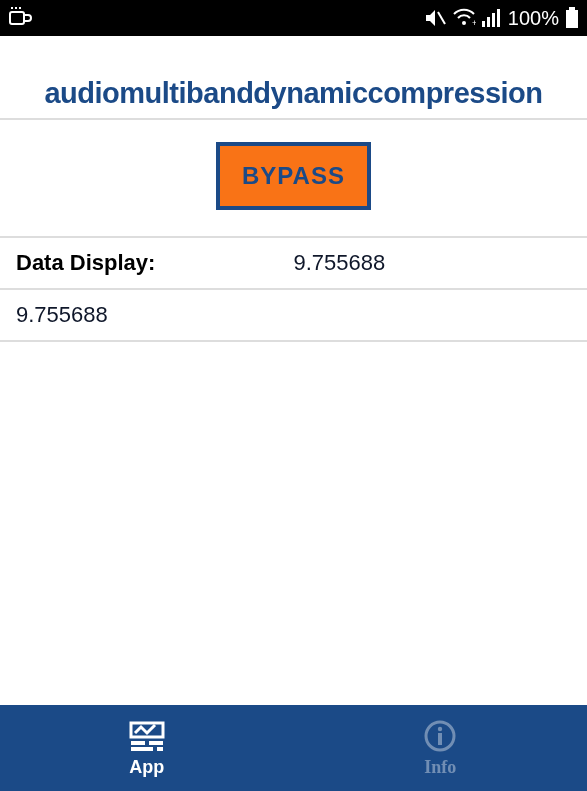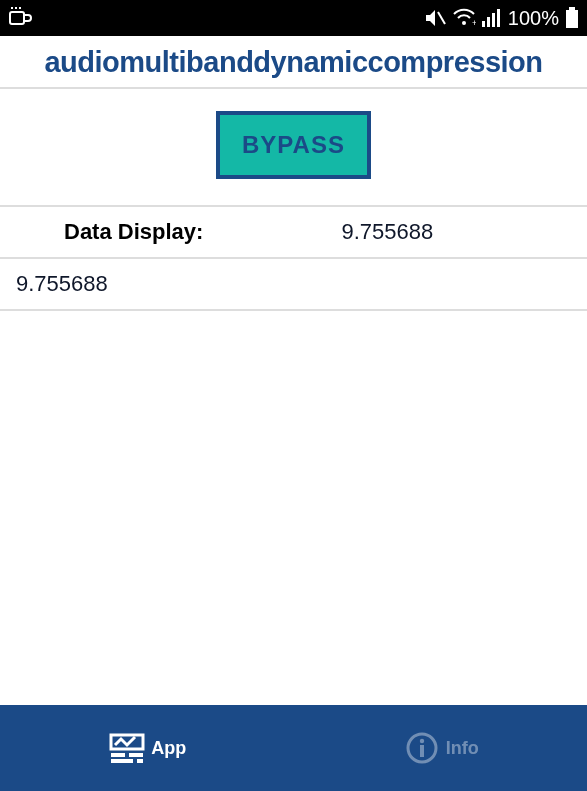--- a/index.html
+++ b/index.html
@@ -5,40 +5,40 @@
   * { box-sizing: border-box; margin: 0; padding: 0; }
   html, body { width: 587px; height: 791px; font-family: Arial, Helvetica, sans-serif; background: #fff; overflow: hidden; }
   .screen { display: flex; flex-direction: column; width: 100%; height: 100%; }
 
   
   .status-bar { background: #000; color: #fff; height: 36px; display: flex; align-items: center; justify-content: space-between; padding: 0 8px; font-size: 20px; }
   .status-left, .status-right { display: flex; align-items: center; gap: 6px; }
   .status-right span { display: inline-flex; align-items: center; }
 
   
-  .title-bar { padding: 10px 8px 8px 8px; text-align: center; border-bottom: 2px solid #ddd; }
+  .title-bar { padding: 10px 8px 8px 8px; text-align: center; border-bottom: 2px solid #ddd; margin-top: 31px; }
   .title-bar h1 { color: #1b4a87; font-weight: 700; font-size: 29px; letter-spacing: -0.5px; }
 
   
   .bypass-wrap { display: flex; justify-content: center; padding: 22px 0 26px 0; border-bottom: 2px solid #ddd; }
-  .bypass-btn { border: 4px solid #1b4a87; background: #14b8a6; color: #1b4a87; font-size: 24px; font-weight: 600; letter-spacing: 1px; padding: 16px 22px; cursor: pointer; }
+  .bypass-btn { border: 4px solid #1b4a87; background: #f97316; color: #1b4a87; font-size: 24px; font-weight: 600; letter-spacing: 1px; padding: 16px 22px; cursor: pointer; }
 
   
   .data-row { display: flex; align-items: center; padding: 12px 16px; border-bottom: 2px solid #ddd; font-size: 22px; }
-  .data-label { font-weight: 700; width: 50%; color: #000; margin-left: 48px; }
+  .data-label { font-weight: 700; width: 50%; color: #000; }
   .data-value { color: #0f172a; }
 
   
   .filler { flex: 1; }
 
   
   .bottom-nav { background: #1b4a87; height: 86px; display: flex; }
-  .nav-item { flex: 1; display: flex; align-items: center; justify-content: center; gap: 4px; cursor: pointer; }
+  .nav-item { flex: 1; display: flex; flex-direction: column; align-items: center; justify-content: center; gap: 4px; cursor: pointer; }
   .nav-item.active { color: #fff; }
-  .nav-item.inactive { color: rgba(255,255,255,0.38); }
+  .nav-item.inactive { color: rgba(255,255,255,0.38); font-family: Liberation Serif, serif; }
   .nav-label { font-size: 18px; font-weight: 600; }
   .nav-icon { width: 40px; height: 34px; display: flex; align-items: center; justify-content: center; }
 
   
   svg { display: block; }
 </style>
 </head>
 <body>
 
 <div class="screen">

